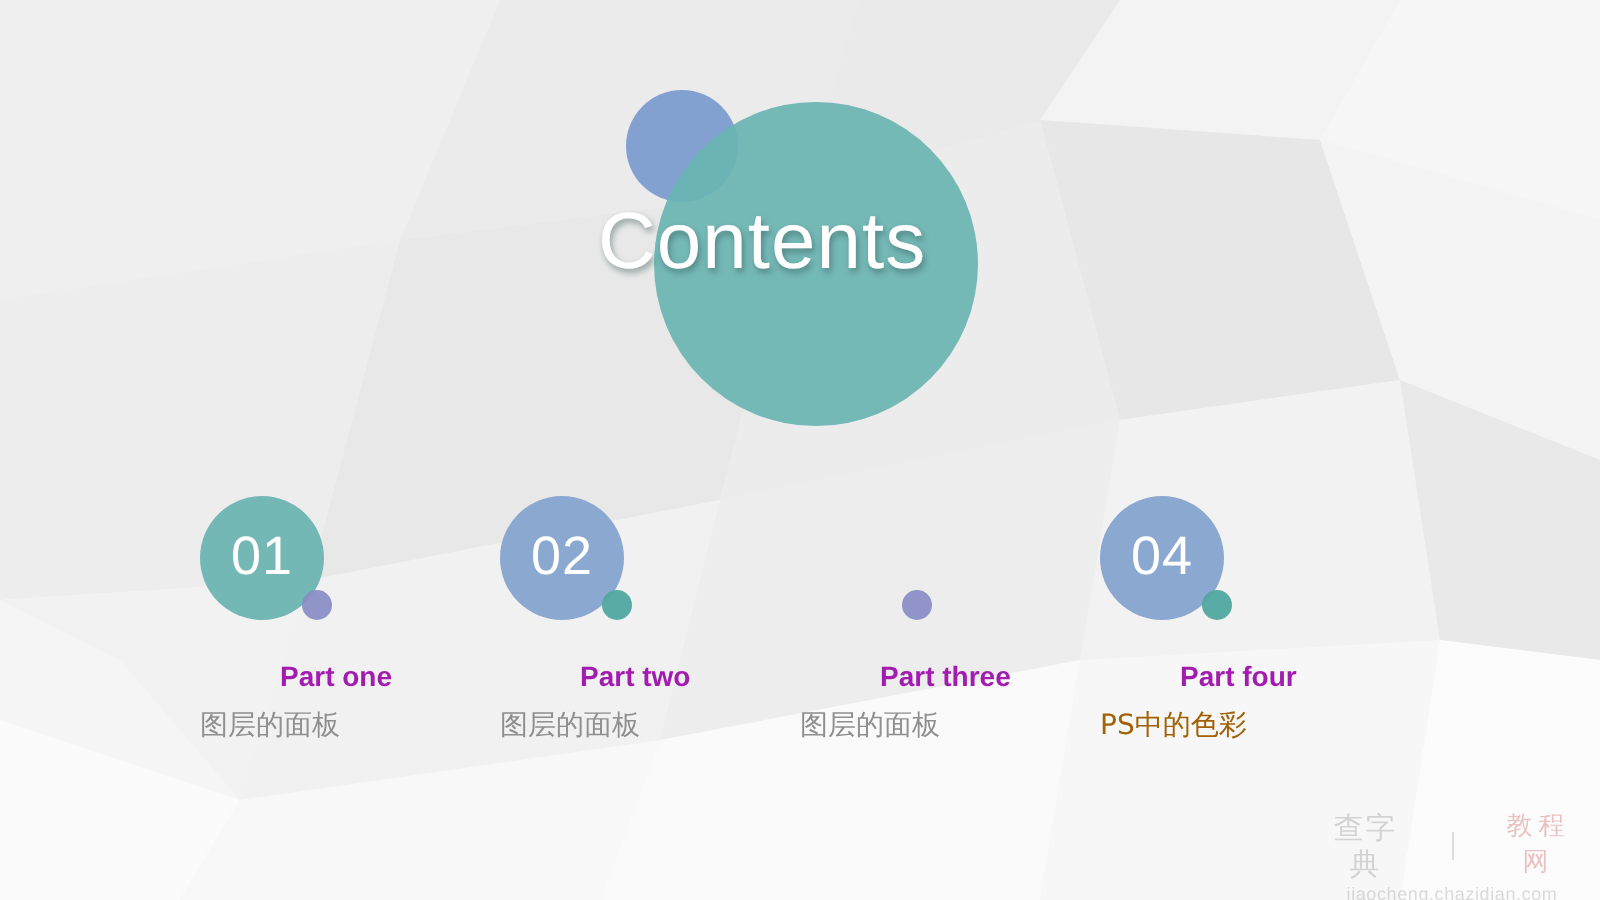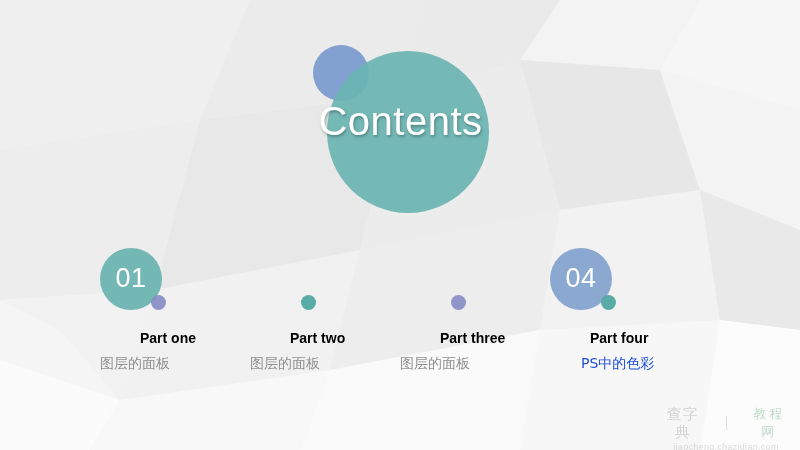--- a/index.html
+++ b/index.html
@@ -46,21 +46,20 @@
     width: 162px;
     height: 162px;
     border-radius: 50%;
     background: rgba(106, 180, 178, 0.92);
   }
   .hero-title {
     position: absolute;
     left: -14px;
     top: 52px;
     width: 203px;
-    text-align: center;
     font-size: 40px;
     line-height: 48px;
     font-weight: 400;
     color: #ffffff;
     letter-spacing: 0.5px;
     text-shadow: 1px 2px 3px rgba(40, 70, 70, 0.45);
     white-space: nowrap;
   }
 
   
@@ -112,34 +111,34 @@
     border-radius: 50%;
   }
   .part-dot.dot-purple { background: rgba(137, 140, 196, 0.92); }
   .part-dot.dot-teal   { background: rgba(80, 168, 160, 0.95); }
 
   .part-label {
     margin-top: 15px;
     font-size: 14px;
     line-height: 18px;
     font-weight: bold;
-    color: #000000;
+    color: #a21caf;
     white-space: nowrap;
     padding-left: 40px;
   }
   .part-sub {
     margin-top: 7px;
     font-size: 14px;
     line-height: 18px;
     font-weight: 400;
     color: #8f8f8f;
     white-space: nowrap;
     font-family: "DejaVu Sans", "Liberation Sans", sans-serif;
   }
-  .part.dim .part-sub { color: #1d4ed8; margin-left: 31px; }
+  .part.dim .part-sub { color: #a16207; }
 
   
   .watermark {
     position: absolute;
     left: 660px;
     top: 405px;
     width: 132px;
     opacity: 0.26;
     text-align: center;
     user-select: none;
@@ -158,21 +157,21 @@
     letter-spacing: 1px;
   }
   .wm-bar {
     width: 1px;
     height: 14px;
     background: #8a8a8a;
   }
   .wm-cn2 {
     font-size: 13px;
     line-height: 18px;
-    color: #15803d;
+    color: #b91c1c;
     font-family: "DejaVu Sans", sans-serif;
     letter-spacing: 3px;
     text-align: center;
   }
   .wm-url {
     margin-top: 1px;
     font-size: 9px;
     line-height: 11px;
     color: #7a7a7a;
     font-family: "Liberation Sans", sans-serif;
@@ -224,20 +223,23 @@
           <span class="part-num">01</span>
         </div>
         <div class="part-dot dot-purple"></div>
       </div>
       <div class="part-label">Part one</div>
       <div class="part-sub">图层的面板</div>
     </div>
 
     <div class="part">
       <div class="part-circle-wrap">
+        <div class="part-circle blue">
+          <span class="part-num">02</span>
+        </div>
         <div class="part-dot dot-teal"></div>
       </div>
       <div class="part-label">Part two</div>
       <div class="part-sub">图层的面板</div>
     </div>
 
     <div class="part">
       <div class="part-circle-wrap">
         <div class="part-dot dot-purple"></div>
       </div>

